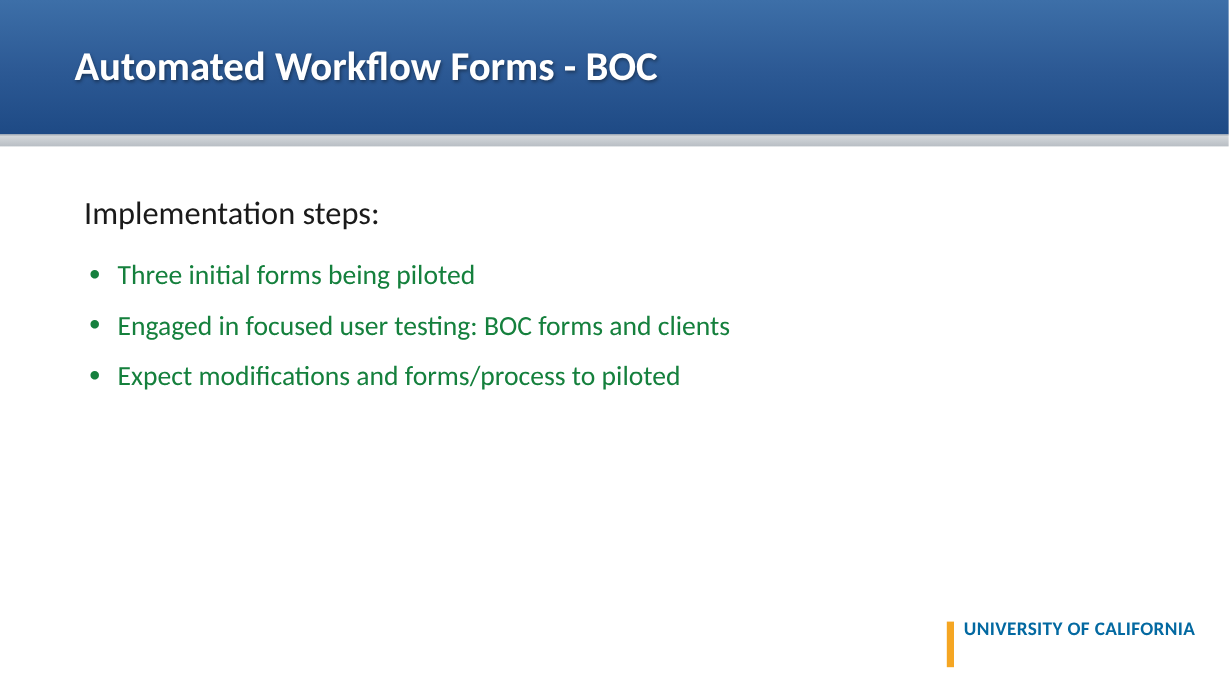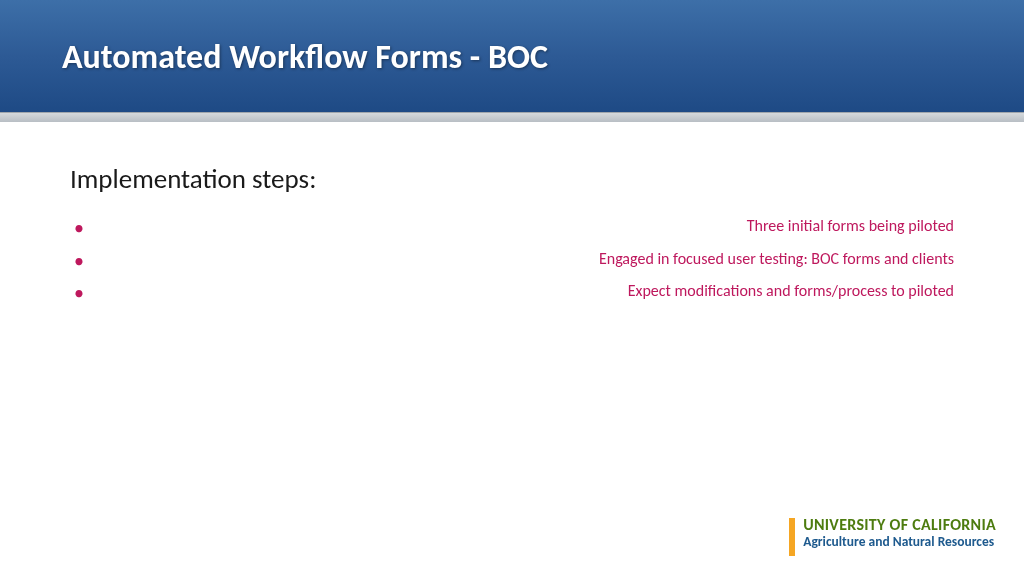--- a/index.html
+++ b/index.html
@@ -42,26 +42,25 @@
       font-size: 27px;
       color: #1a1a1a;
       margin-bottom: 20px;
       font-weight: normal;
     }
     .bullet-list {
       list-style: none;
       padding-left: 28px;
     }
     .bullet-list li {
-      font-size: 16px;
-      color: #be185d;
+      font-size: 23px;
+      color: #15803d;
       margin-bottom: 11px;
       position: relative;
       line-height: 1.35;
-      text-align: right;
     }
     .bullet-list li::before {
       content: "•";
       position: absolute;
       left: -24px;
       font-size: 20px;
     }
     .footer-logo {
       position: absolute;
       bottom: 20px;
@@ -76,21 +75,21 @@
       background: #f5a623;
       margin-top: 2px;
     }
     .logo-text {
       display: flex;
       flex-direction: column;
     }
     .logo-line1 {
       font-size: 16px;
       font-weight: bold;
-      color: #4d7c0f;
+      color: #0369a1;
       letter-spacing: 0.3px;
       line-height: 1.15;
     }
     .logo-line2 {
       font-size: 13.5px;
       font-weight: bold;
       color: #1e5a8e;
       line-height: 1.15;
     }
   </style>
@@ -108,15 +107,14 @@
     <li>Three initial forms being piloted</li>
     <li>Engaged in focused user testing: BOC forms and clients</li>
     <li>Expect modifications and forms/process to piloted</li>
   </ul>
 </div>
 
 <div class="footer-logo">
   <div class="logo-bar"></div>
   <div class="logo-text">
     <div class="logo-line1">UNIVERSITY OF CALIFORNIA</div>
-    <div class="logo-line2">Agriculture and Natural Resources</div>
   </div>
 </div>
 
 </body></html>

